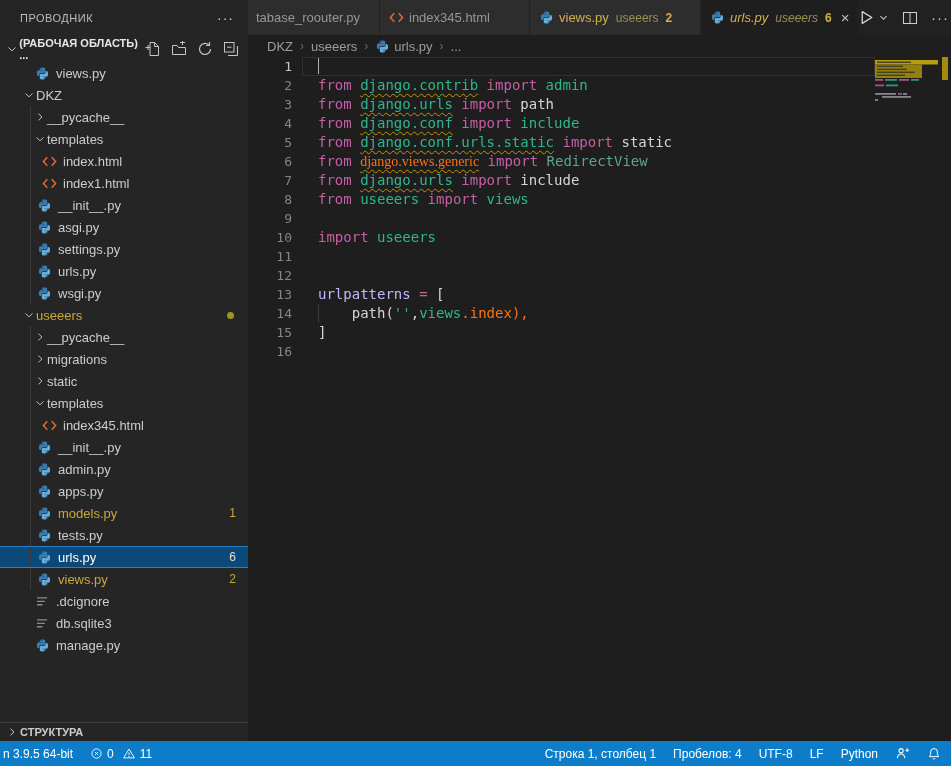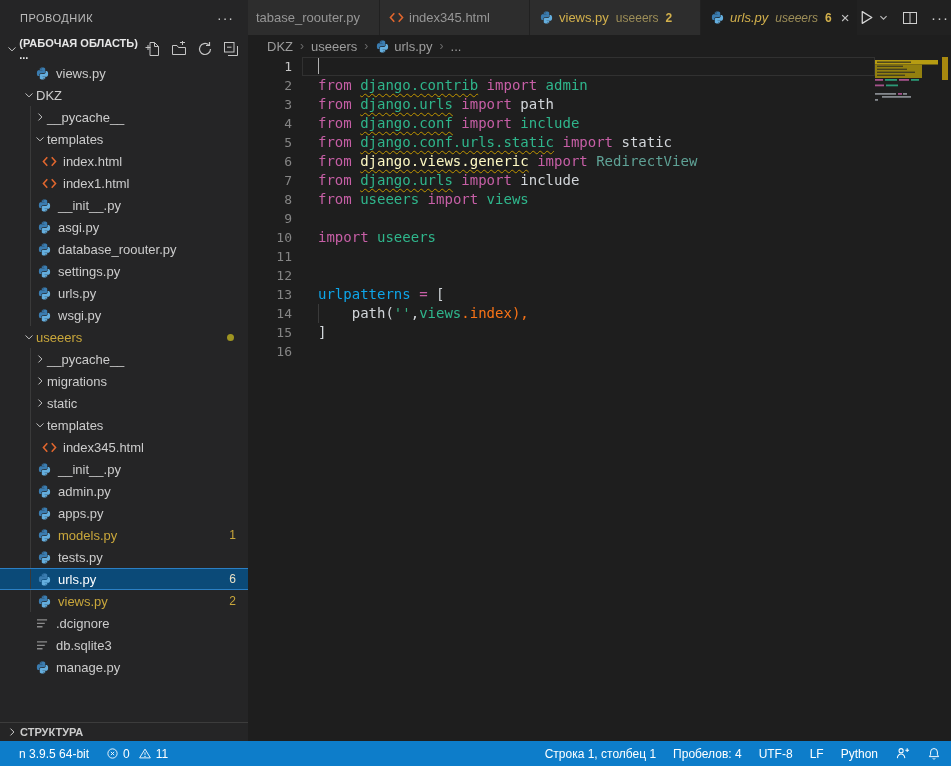--- a/index.html
+++ b/index.html
@@ -64,21 +64,21 @@
   .cline .src { position:absolute; left:70px; top:0; }
   .cline .iguide { position:absolute; left:70px; top:0; height:19px; width:1px; background:#3a3a3a; }
   .sq { text-decoration-line:underline; text-decoration-style:wavy; text-decoration-color:#c09500;
     text-decoration-thickness:1px; text-underline-offset:3px; }
   #minimap { position:absolute; left:627px; top:0; }
   #overview-ruler { position:absolute; left:694px; top:0; width:6px; height:23px; background:#a8890f; }
   
   #statusbar { position:absolute; left:0; top:741px; width:951px; height:25px; background:#0d7dca;
     display:flex; align-items:center; color:#ffffff; font-size:12px; }
   .sitem { display:flex; align-items:center; gap:5px; cursor:pointer; white-space:nowrap; }
-  #sb-left { display:flex; align-items:center; gap:17px; padding-left:19px; }
+  #sb-left { display:flex; align-items:center; gap:17px; padding-left:3px; }
   #sb-right { margin-left:auto; display:flex; align-items:center; gap:17px; padding-right:10px; }
   .probgroup { display:flex; align-items:center; gap:4px; }
   svg { display:block; }
 </style>
 </head>
 <body>
 
 <aside id="sidebar">
   <div class="sb-title">
     <span>ПРОВОДНИК</span>
@@ -194,31 +194,20 @@
       <div class="trow">
         <i class="guide"></i>
         <span style="width: 36px; flex: 0 0 auto;"></span>
         <span class="ficon">
           <svg width="15" height="15" viewBox="0 0 32 32">
             <path fill="#3a7cb0" d="M16 3c-6.2 0-5.8 2.7-5.8 2.7v2.8H16v.8H7.9S4 8.7 4 15.2c0 6.5 3.4 6.3 3.4 6.3h2v-2.9s-.1-3.4 3.4-3.4h5.7s3.3.1 3.3-3.2V6.3S22.4 3 16 3zm-3.2 1.7a1.1 1.1 0 1 1 0 2.2 1.1 1.1 0 0 1 0-2.2z"></path>
             <path fill="#64aede" d="M16 29c6.2 0 5.8-2.7 5.8-2.7v-2.8H16v-.8h8.1s3.9.6 3.9-5.9c0-6.5-3.4-6.3-3.4-6.3h-2v2.9s.1 3.4-3.4 3.4h-5.7s-3.3-.1-3.3 3.2v5.7S9.6 29 16 29zm3.2-1.7a1.1 1.1 0 1 1 0-2.2 1.1 1.1 0 0 1 0 2.2z"></path>
           </svg>
         </span>
         <span class="lbl">asgi.py</span>
-      </div>
-      <div class="trow">
-        <i class="guide"></i>
-        <span style="width: 36px; flex: 0 0 auto;"></span>
-        <span class="ficon">
-          <svg width="15" height="15" viewBox="0 0 32 32">
-            <path fill="#3a7cb0" d="M16 3c-6.2 0-5.8 2.7-5.8 2.7v2.8H16v.8H7.9S4 8.7 4 15.2c0 6.5 3.4 6.3 3.4 6.3h2v-2.9s-.1-3.4 3.4-3.4h5.7s3.3.1 3.3-3.2V6.3S22.4 3 16 3zm-3.2 1.7a1.1 1.1 0 1 1 0 2.2 1.1 1.1 0 0 1 0-2.2z"></path>
-            <path fill="#64aede" d="M16 29c6.2 0 5.8-2.7 5.8-2.7v-2.8H16v-.8h8.1s3.9.6 3.9-5.9c0-6.5-3.4-6.3-3.4-6.3h-2v2.9s.1 3.4-3.4 3.4h-5.7s-3.3-.1-3.3 3.2v5.7S9.6 29 16 29zm3.2-1.7a1.1 1.1 0 1 1 0-2.2 1.1 1.1 0 0 1 0 2.2z"></path>
-          </svg>
-        </span>
-        <span class="lbl">database_roouter.py</span>
       </div>
       <div class="trow">
         <i class="guide"></i>
         <span style="width: 36px; flex: 0 0 auto;"></span>
         <span class="ficon">
           <svg width="15" height="15" viewBox="0 0 32 32">
             <path fill="#3a7cb0" d="M16 3c-6.2 0-5.8 2.7-5.8 2.7v2.8H16v.8H7.9S4 8.7 4 15.2c0 6.5 3.4 6.3 3.4 6.3h2v-2.9s-.1-3.4 3.4-3.4h5.7s3.3.1 3.3-3.2V6.3S22.4 3 16 3zm-3.2 1.7a1.1 1.1 0 1 1 0 2.2 1.1 1.1 0 0 1 0-2.2z"></path>
             <path fill="#64aede" d="M16 29c6.2 0 5.8-2.7 5.8-2.7v-2.8H16v-.8h8.1s3.9.6 3.9-5.9c0-6.5-3.4-6.3-3.4-6.3h-2v2.9s.1 3.4-3.4 3.4h-5.7s-3.3-.1-3.3 3.2v5.7S9.6 29 16 29zm3.2-1.7a1.1 1.1 0 1 1 0-2.2 1.1 1.1 0 0 1 0 2.2z"></path>
           </svg>
         </span>
@@ -506,28 +495,28 @@
     </div>
   <div id="codearea">
     <div id="curline-box"></div>
     <div id="cursor"></div>
     <div id="code-lines">
         <div class="cline active" style="top: 0px;"><span class="num">1</span><span class="src"></span></div>
         <div class="cline" style="top: 19px;"><span class="num">2</span><span class="src"><span style="color: rgb(199, 95, 166);">from </span><span class="sq" style="color: rgb(47, 182, 140);">django.contrib</span><span style="color: rgb(199, 95, 166);"> import </span><span style="color: rgb(47, 182, 140);">admin</span></span></div>
         <div class="cline" style="top: 38px;"><span class="num">3</span><span class="src"><span style="color: rgb(199, 95, 166);">from </span><span class="sq" style="color: rgb(47, 182, 140);">django.urls</span><span style="color: rgb(199, 95, 166);"> import </span><span style="color: rgb(210, 214, 218);">path</span></span></div>
         <div class="cline" style="top: 57px;"><span class="num">4</span><span class="src"><span style="color: rgb(199, 95, 166);">from </span><span class="sq" style="color: rgb(47, 182, 140);">django.conf</span><span style="color: rgb(199, 95, 166);"> import </span><span style="color: rgb(47, 182, 140);">include</span></span></div>
         <div class="cline" style="top: 76px;"><span class="num">5</span><span class="src"><span style="color: rgb(199, 95, 166);">from </span><span class="sq" style="color: rgb(47, 182, 140);">django.conf.urls.static</span><span style="color: rgb(199, 95, 166);"> import </span><span style="color: rgb(210, 214, 218);">static</span></span></div>
-        <div class="cline" style="top: 95px;"><span class="num">6</span><span class="src"><span style="color: rgb(199, 95, 166);">from </span><span class="sq" style="color: #fef9c3;">django.views.generic</span><span style="color: rgb(199, 95, 166);"> import </span><span style="color: rgb(95, 162, 150);">RedirectView</span></span></div>
+        <div class="cline" style="top: 95px;"><span class="num">6</span><span class="src"><span style="color: rgb(199, 95, 166);">from </span><span class="sq" style="color: #f97316; font-family: Liberation Serif, serif;">django.views.generic</span><span style="color: rgb(199, 95, 166);"> import </span><span style="color: rgb(95, 162, 150);">RedirectView</span></span></div>
         <div class="cline" style="top: 114px;"><span class="num">7</span><span class="src"><span style="color: rgb(199, 95, 166);">from </span><span class="sq" style="color: rgb(47, 182, 140);">django.urls</span><span style="color: rgb(199, 95, 166);"> import </span><span style="color: rgb(210, 214, 218);">include</span></span></div>
         <div class="cline" style="top: 133px;"><span class="num">8</span><span class="src"><span style="color: rgb(199, 95, 166);">from </span><span style="color: rgb(47, 182, 140);">useeers</span><span style="color: rgb(199, 95, 166);"> import </span><span style="color: rgb(47, 182, 140);">views</span></span></div>
         <div class="cline" style="top: 152px;"><span class="num">9</span><span class="src"></span></div>
         <div class="cline" style="top: 171px;"><span class="num">10</span><span class="src"><span style="color: rgb(199, 95, 166);">import </span><span style="color: rgb(47, 182, 140);">useeers</span></span></div>
         <div class="cline" style="top: 190px;"><span class="num">11</span><span class="src"></span></div>
         <div class="cline" style="top: 209px;"><span class="num">12</span><span class="src"></span></div>
-        <div class="cline" style="top: 228px;"><span class="num">13</span><span class="src"><span style="color: #0ea5e9;">urlpatterns </span><span style="color: rgb(199, 95, 166);">= </span><span style="color: rgb(210, 214, 218);">[</span></span></div>
+        <div class="cline" style="top: 228px;"><span class="num">13</span><span class="src"><span style="color: #c4b5fd;">urlpatterns </span><span style="color: rgb(199, 95, 166);">= </span><span style="color: rgb(210, 214, 218);">[</span></span></div>
         <div class="cline" style="top: 247px;"><span class="num">14</span><span class="iguide"></span><span class="src"><span style="color: rgb(210, 214, 218);">    path(</span><span style="color: rgb(56, 177, 132);">''</span><span style="color: rgb(210, 214, 218);">,</span><span style="color: rgb(47, 182, 140);">views</span><span style="color: #f97316;">.index),</span></span></div>
         <div class="cline" style="top: 266px;"><span class="num">15</span><span class="src"><span style="color: rgb(210, 214, 218);">]</span></span></div>
         <div class="cline" style="top: 285px;"><span class="num">16</span><span class="src"></span></div>
       </div>
     <svg id="minimap" width="66" height="130">
       <rect x="0" y="3" width="63" height="4.5" fill="#b69c12"></rect>
       <rect x="0" y="7.5" width="47" height="13.5" fill="#93800f"></rect>
       <g fill="#45401f">
         <rect x="2" y="4.5" width="34" height="1.4"></rect>
         <rect x="2" y="8.6" width="26" height="1.4"></rect>

